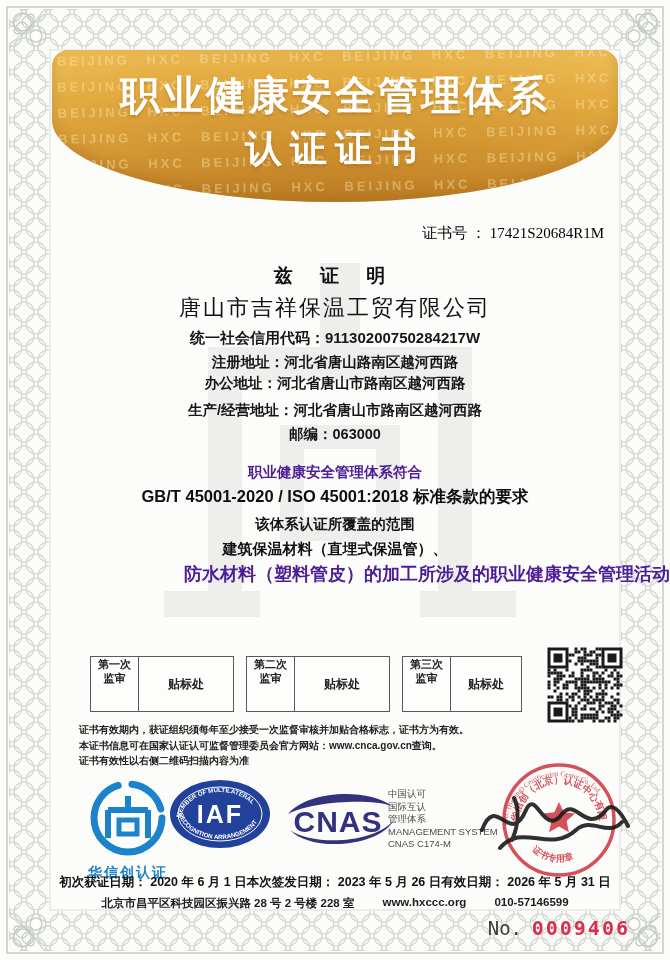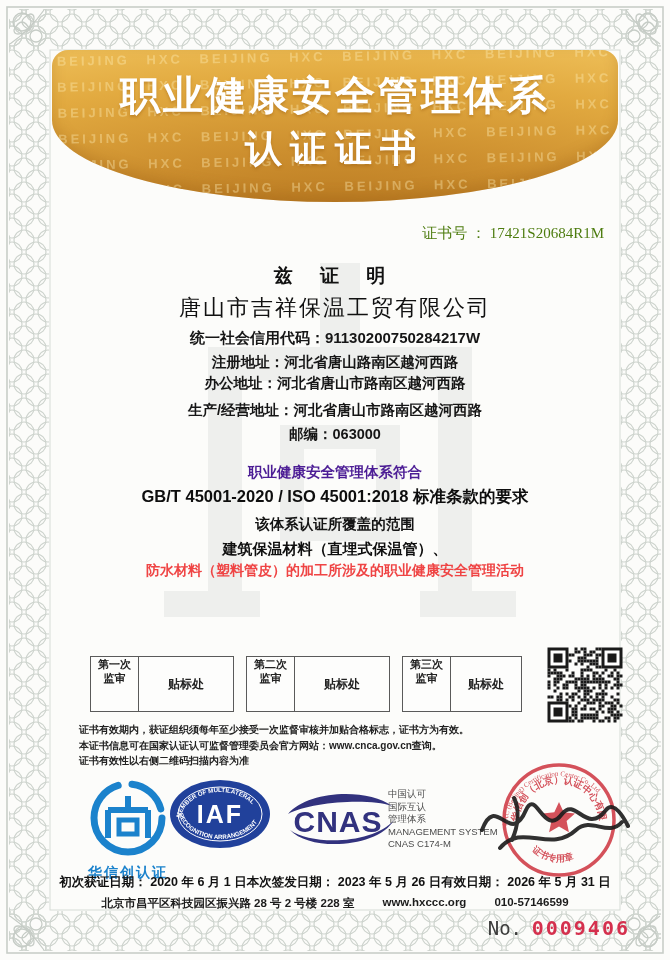--- a/index.html
+++ b/index.html
@@ -13,31 +13,31 @@
     background:radial-gradient(140% 160% at 50% 118%, #b5761f 0%, #cc8e2e 32%, #e2aa40 62%, #f0c25c 86%, #f6d476 100%);
     overflow:hidden;box-shadow:inset 0 -6px 14px rgba(140,80,10,.25);}
   .banner-wm{position:absolute;left:-20px;top:-6px;right:-20px;bottom:0;
     color:rgba(255,238,185,.38);font-weight:700;font-size:13px;letter-spacing:3px;
     line-height:26px;word-spacing:10px;text-align:center;transform:rotate(-1deg);overflow:hidden;}
   .title-line1{top:68px;color:#fff;font-family:"Liberation Serif","DejaVu Serif",serif;
     font-weight:700;font-size:40px;letter-spacing:3px;text-shadow:0 2px 3px rgba(140,80,10,.35);}
   .title-line2{top:124px;color:#fff;font-family:"Liberation Serif","DejaVu Serif",serif;
     font-weight:700;font-size:37px;letter-spacing:8px;text-shadow:0 2px 3px rgba(140,80,10,.35);}
   .cert-no{top:224px;left:0;width:100%;box-sizing:border-box;padding-right:66px;text-align:right;
-    font-family:"Liberation Serif","DejaVu Serif",serif;font-size:15px;color:#4d7c0f;}
+    font-family:"Liberation Serif","DejaVu Serif",serif;font-size:15px;color:#000000;}
   .hereby{top:263px;font-size:19px;font-weight:700;letter-spacing:11px;color:#111;}
   .company{top:293px;font-size:22px;font-weight:400;letter-spacing:2px;color:#111;}
   .credit{top:329px;font-size:15px;font-weight:700;color:#161616;}
   .addr{font-size:14.5px;font-weight:700;color:#161616;}
   .a1{top:353px;} .a2{top:374px;} .a3{top:401px;} .a4{top:425px;}
   .conform{top:463px;font-size:14.5px;font-weight:700;color:#4c1d95;}
   .standard{top:486px;font-size:16.5px;font-weight:700;color:#0e0e0e;}
   .scope-intro{top:515px;font-size:14.5px;font-weight:700;color:#141414;}
   .scope1{top:540px;font-size:15px;font-weight:700;color:#0f0f0f;}
-  .scope2{top:562px;font-size:14px;font-weight:700;color:#ef4444;}
+  .scope2{top:562px;font-size:18px;font-weight:700;color:#4c1d95;text-align:right;}
   .sbox{position:absolute;top:656px;height:54px;border:1.5px solid #5a5a5a;display:flex;background:rgba(255,255,255,.4);}
   .sbox .cell-l{width:47px;border-right:1.5px solid #5a5a5a;display:flex;flex-direction:column;
     align-items:center;justify-content:flex-start;font-size:11px;font-weight:600;color:#222;line-height:14px;}
   .sbox .cell-r{flex:1;display:flex;align-items:center;justify-content:center;font-size:12px;font-weight:600;color:#222;}
   .notes{top:722px;left:79px;width:480px;font-size:10px;line-height:15.5px;color:#222;font-weight:600;}
   .logo-hxc{left:66px;top:780px;width:124px;text-align:center;}
   .logo-hxc .lbl{margin-top:2px;color:#1b82cc;font-weight:700;font-size:14px;letter-spacing:2px;}
   .accred{left:388px;top:788px;font-size:9.5px;line-height:12.5px;color:#4c4c4c;}
   .dates-row{top:874px;left:0;right:0;display:flex;justify-content:center;
     font-size:12.5px;font-weight:700;color:#111;}

